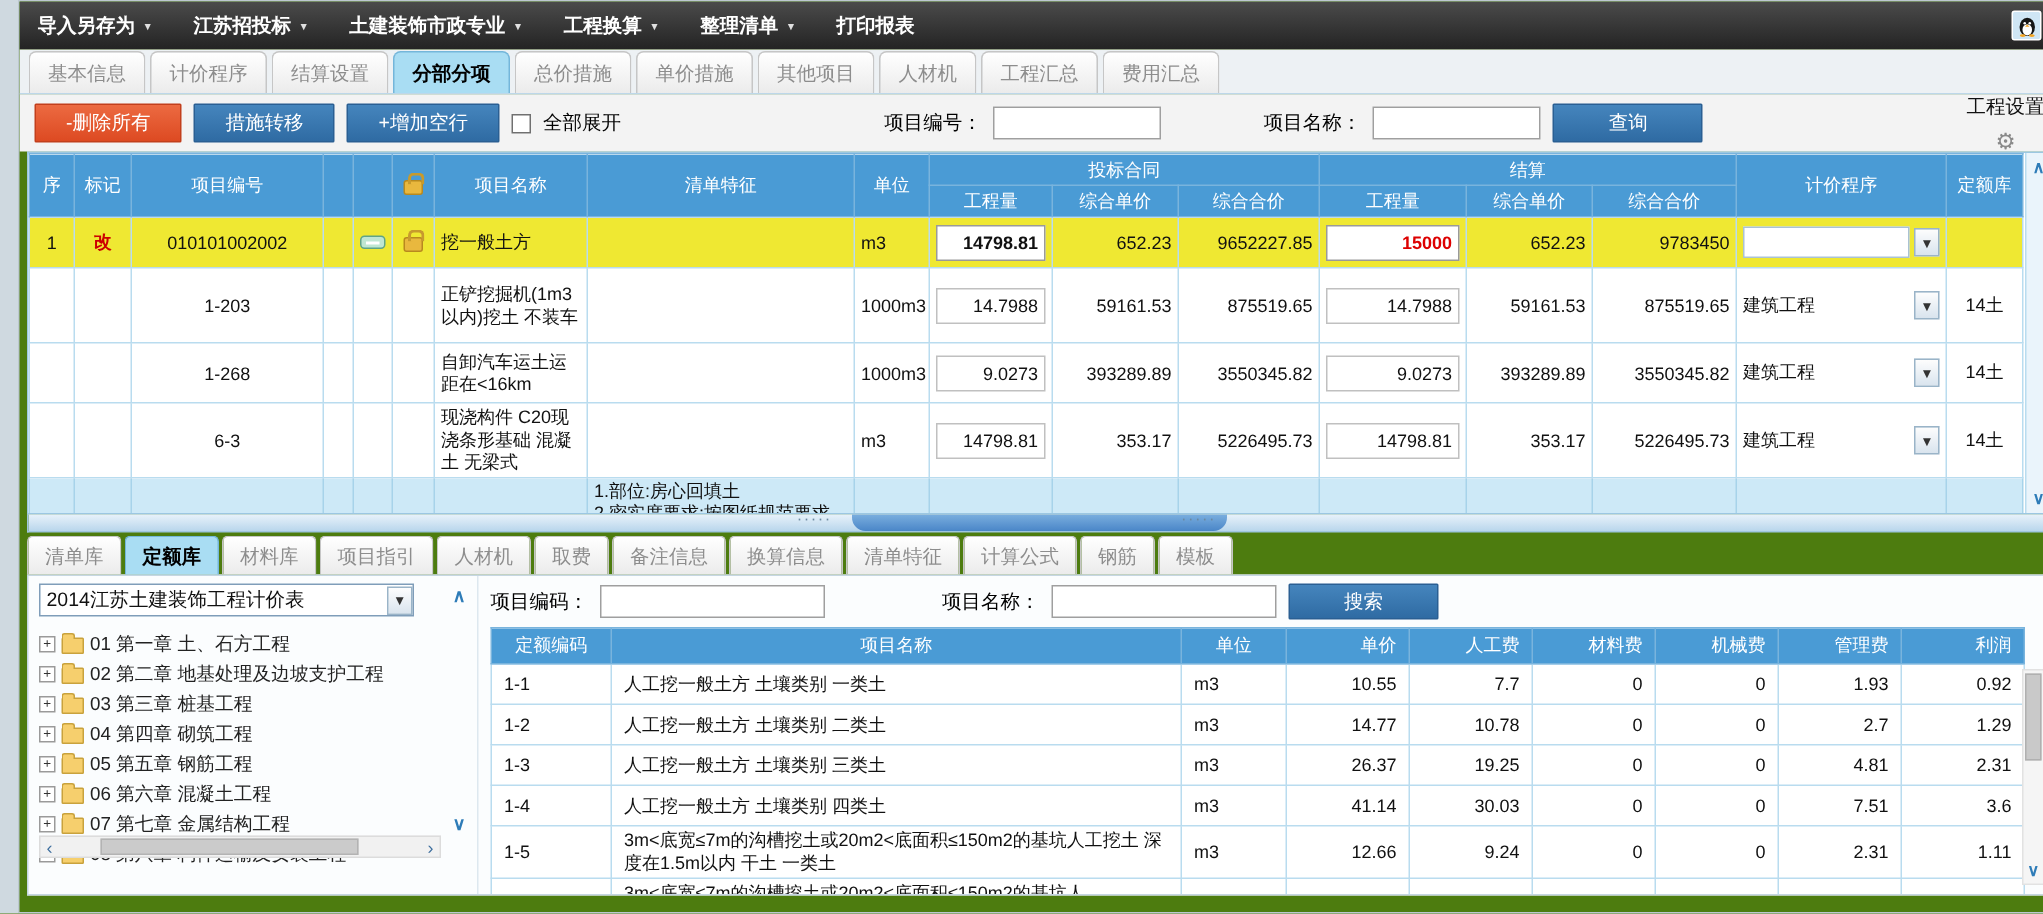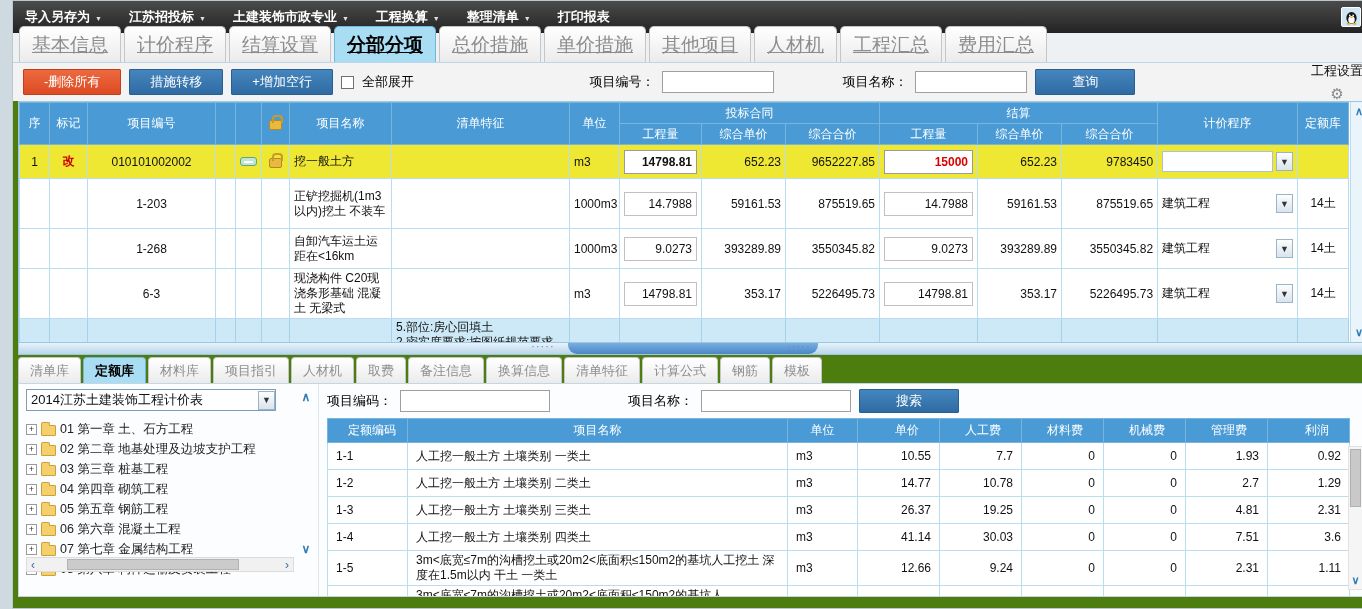--- a/index.html
+++ b/index.html
@@ -14,21 +14,21 @@
   .menu-caret { font-size:7px; color:#e0e0e0; margin-top:2px; }
   .app-title { margin-left:auto; display:flex; align-items:center; gap:7px; font-weight:bold; white-space:nowrap; }
   .qq-icon { width:20px; height:20px; background:#cfe6f5; border:1px solid #ffffff; border-radius:2px;
              display:flex; align-items:center; justify-content:center; }
 
   
   .tabrow { height:30px; background:#edf1f4; display:flex; align-items:flex-end; padding:0 6px;
             border-bottom:1px solid #bdd7e9; }
   .tab { padding:5px 12px 4px; margin-right:3px; border:1px solid #c6c6c6; border-bottom:none;
          border-radius:5px 5px 0 0; background:linear-gradient(#ffffff,#ebebeb); color:#8d8d8d;
-         font-size:19px; white-space:nowrap; cursor:default;text-decoration:underline; }
+         font-size:13px; white-space:nowrap; cursor:default; }
   .tab.active { background:#a9ddf3; border-color:#74b6da; color:#000; font-weight:bold; }
 
   
   .toolbar { height:38px; background:#f3f3f3; display:flex; align-items:center; padding:0 10px; gap:8px; }
   .btn { height:26px; line-height:24px; padding:0 20px; border-radius:1px; color:#fff; font-size:13px;
          border:1px solid transparent; cursor:default; white-space:nowrap; }
   .btn-red  { background:linear-gradient(#ec6a41,#dd4a22); border-color:#c23f1c; }
   .btn-blue { background:linear-gradient(#4585bd,#2f6ba3); border-color:#2a5f93; }
   .chk { width:13px; height:13px; border:1px solid #707070; background:#fff; display:inline-block; }
   .tb-label { font-size:13px; color:#000; white-space:nowrap; }
@@ -103,21 +103,21 @@
   .hscroll { position:absolute; left:7px; right:24px; bottom:24px; height:15px; background:#f1f1f1;
              border:1px solid #dcdcdc; display:flex; align-items:center; color:#3d6e9e; font-size:12px; }
   .hthumb { height:11px; background:#cbcbcb; border:1px solid #b3b3b3; flex:1; margin:0 42px 0 28px; }
 
   .rpanel { flex:1; position:relative; padding:4px 0 0 8px; overflow:hidden; }
   .search-row { display:flex; align-items:center; gap:8px; height:26px; }
   .search-row .txt { width:150px; }
   .btn-search { height:24px; line-height:22px; padding:0 36px; }
   table.qtable { table-layout:fixed; width:1022px; border-collapse:collapse; margin-top:4px; }
   table.qtable th { background:#4a9bd5; color:#fff; font-weight:normal; border:1px solid #79b4dd;
-                    height:24px; font-size:12px; padding:0 20px; white-space:nowrap; }
+                    height:24px; font-size:12px; padding:0 8px; white-space:nowrap; }
   table.qtable td { border:1px solid #b9dcef; padding:2px 8px; font-size:12px; background:#fff; }
   table.qtable td.num { text-align:right; }
   .rvscroll { position:absolute; right:4px; top:62px; bottom:6px; width:15px; background:#f5f5f5;
               border:1px solid #e2e2e2; display:flex; flex-direction:column; align-items:center;
               justify-content:space-between; padding:2px 0; color:#2e7cb8; font-size:11px; font-weight:bold; }
   .rthumb { width:11px; height:58px; background:#c9c9c9; border:1px solid #b0b0b0; }
 </style>
 </head>
 <body>
 
@@ -356,21 +356,21 @@
 
       <tr class="partial" style="height:40px">
         <td></td>
             <td></td>
         <td></td>
             <td></td>
         <td></td>
             <td></td>
         <td></td>
         <td class="name-cell" style="vertical-align:top">
-          <div>5.部位:房心回填土</div>
+          <div>1.部位:房心回填土</div>
           <div>2.密实度要求:按图纸规范要求</div>
         </td>
         <td></td>
             <td></td>
         <td></td>
             <td></td>
         <td></td>
             <td></td>
         <td></td>
             <td></td>

